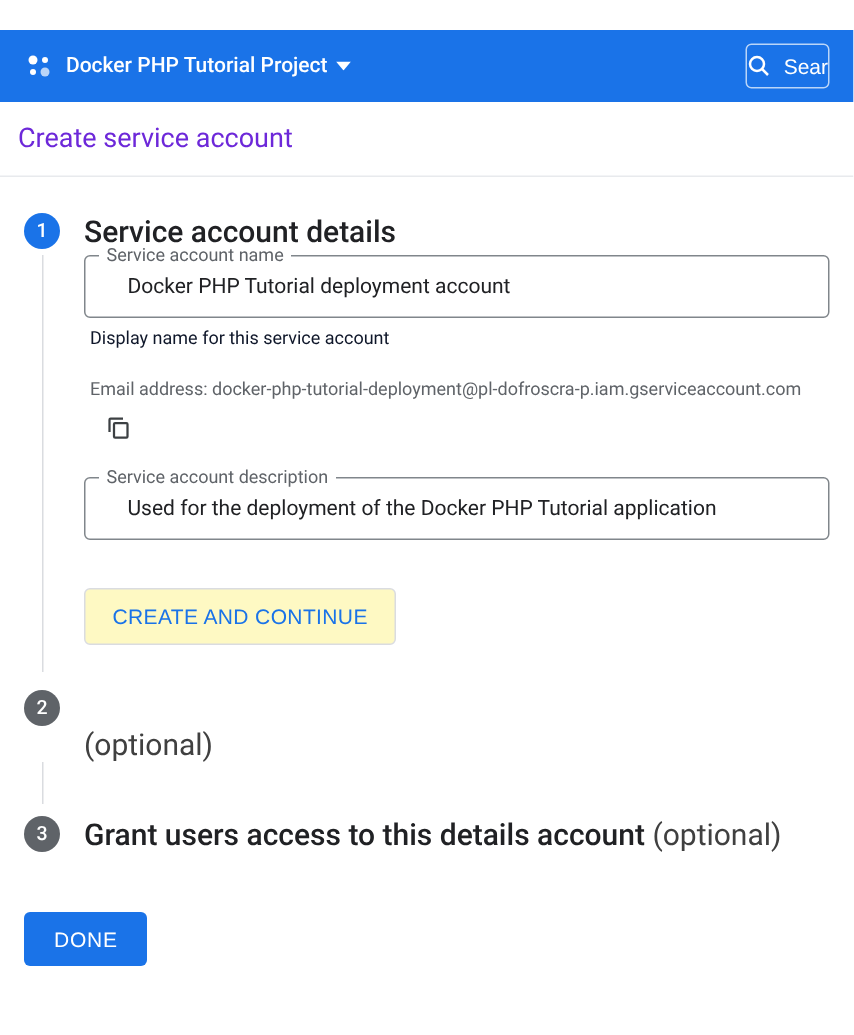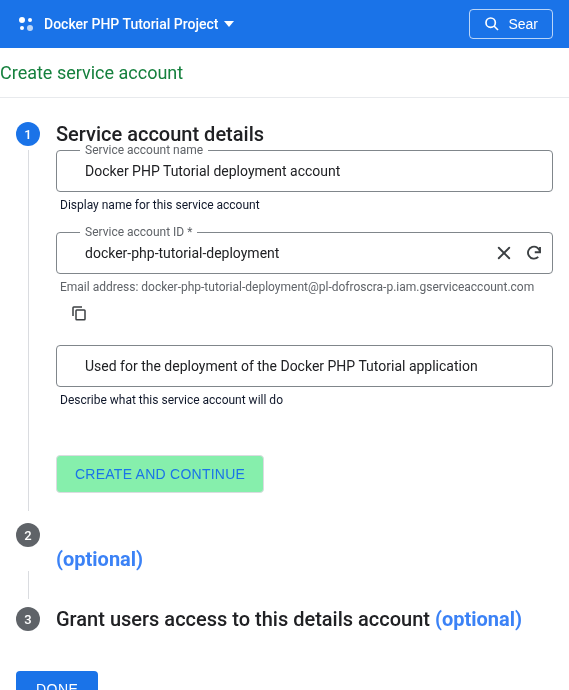--- a/index.html
+++ b/index.html
@@ -12,45 +12,46 @@
     background: #fff;
   }
   .topbar {
     background: #1a73e8;
     color: #fff;
     height: 48px;
     display: flex;
     align-items: center;
     padding: 0 16px;
     gap: 8px;
+    margin-top: 20px;
   }
   .topbar .logo-dots {
     width: 20px; height: 20px;
     display: inline-flex; align-items:center; justify-content:center;
   }
   .project-picker {
     display: flex; align-items: center; gap: 6px;
     font-size: 14px; font-weight: 500;
     cursor: pointer;
   }
   .spacer { flex: 1; }
   .search-btn {
     border: 1px solid rgba(255,255,255,0.7);
     border-radius: 4px;
-    padding: 6px 14px;
+    padding: 6px 0;
     display: flex; align-items: flex-start; gap: 8px;
     color: #fff;
     font-size: 14px;
     cursor: pointer;
     background: transparent;
   }
   .subheader {
-    padding: 14px 0;
+    padding: 14px 12px;
     font-size: 18px;
-    color: #15803d;
+    color: #6d28d9;
     border-bottom: 1px solid #e8eaed;
   }
   .content {
     padding: 24px 16px 16px 16px;
   }
   .step {
     display: flex;
     gap: 16px;
   }
   .step-col {
@@ -80,31 +81,31 @@
   }
   .step-body { flex: 1; min-width: 0; }
   .step-title {
     font-size: 20px;
     font-weight: 500;
     color: #202124;
     margin-bottom: 4px;
     line-height: 24px;
   }
   .step-title .optional {
-    color: #3b82f6;
-    font-weight: 700;
+    color: #404040;
+    font-weight: 400;
   }
   .field-wrap {
     position: relative;
     margin-bottom: 4px;
   }
   .field-label {
     position: absolute;
     top: -7px;
-    left: 24px;
+    left: 10px;
     background: #fff;
     padding: 0 5px;
     font-size: 12px;
     color: #5f6368;
   }
   .field-input {
     width: 100%;
     border: 1px solid #80868b;
     border-radius: 4px;
     padding: 12px 28px;
@@ -133,21 +134,21 @@
     font-size: 12px;
     color: #5f6368;
     margin: 6px 4px 10px 4px;
   }
   .copy-row {
     margin: 0 4px 20px 14px;
   }
   .copy-icon { cursor: pointer; display:inline-flex; }
   .create-continue-btn {
     border: 1px solid #dadce0;
-    background: #86efac;
+    background: #fef9c3;
     color: #1a73e8;
     font-weight: 500;
     font-size: 14px;
     padding: 10px 18px;
     border-radius: 4px;
     cursor: pointer;
     letter-spacing: 0.25px;
     margin-top: 28px;
     margin-bottom: 22px;
   }
@@ -231,55 +232,37 @@
       <div class="step-title">Service account details</div>
 
       
       <div class="field-wrap">
         <span class="field-label">Service account name</span>
         <input class="field-input" type="text" value="Docker PHP Tutorial deployment account" style="">
       </div>
       <div class="field-helper">Display name for this service account</div>
 
       
-      <div class="field-wrap">
-        <span class="field-label">Service account ID *</span>
-        <input class="field-input with-icons" type="text" value="docker-php-tutorial-deployment" style="">
-        <div class="input-icons">
-          <span>
-            <svg width="18" height="18" viewBox="0 0 24 24" stroke="#3c4043" stroke-width="2.5" stroke-linecap="round">
-              <line x1="5" y1="5" x2="19" y2="19"></line>
-                <line x1="19" y1="5" x2="5" y2="19"></line>
-            </svg>
-          </span>
-          <span>
-            <svg width="18" height="18" viewBox="0 0 24 24" fill="none" stroke="#3c4043" stroke-width="2.5">
-              <path d="M20 11a8 8 0 1 0 -2.34 6.16"></path>
-              <polyline points="20 4 20 11 13 11" fill="none"></polyline>
-            </svg>
-          </span>
-        </div>
-      </div>
       <div class="email-line">
         <span>Email address: </span><span>docker-php-tutorial-deployment@pl-dofroscra-p.iam.gserviceaccount.com</span>
       </div>
       <div class="copy-row">
         <span class="copy-icon">
           <svg width="18" height="18" viewBox="0 0 24 24" fill="none" stroke="#3c4043" stroke-width="2">
             <rect x="8" y="8" width="12" height="13" rx="1"></rect>
             <path d="M4 16 V5 a1 1 0 0 1 1 -1 h11"></path>
           </svg>
         </span>
       </div>
 
       
       <div class="field-wrap">
+        <span class="field-label">Service account description</span>
         <input class="field-input" type="text" value="Used for the deployment of the Docker PHP Tutorial application" style="">
       </div>
-      <div class="field-helper">Describe what this service account will do</div>
 
       <button class="create-continue-btn">CREATE AND CONTINUE</button>
     </div>
   </div>
 
   <div class="inactive-step">
     <div class="step-col">
       <div class="step-circle inactive">
         <span>2</span>
       </div>

